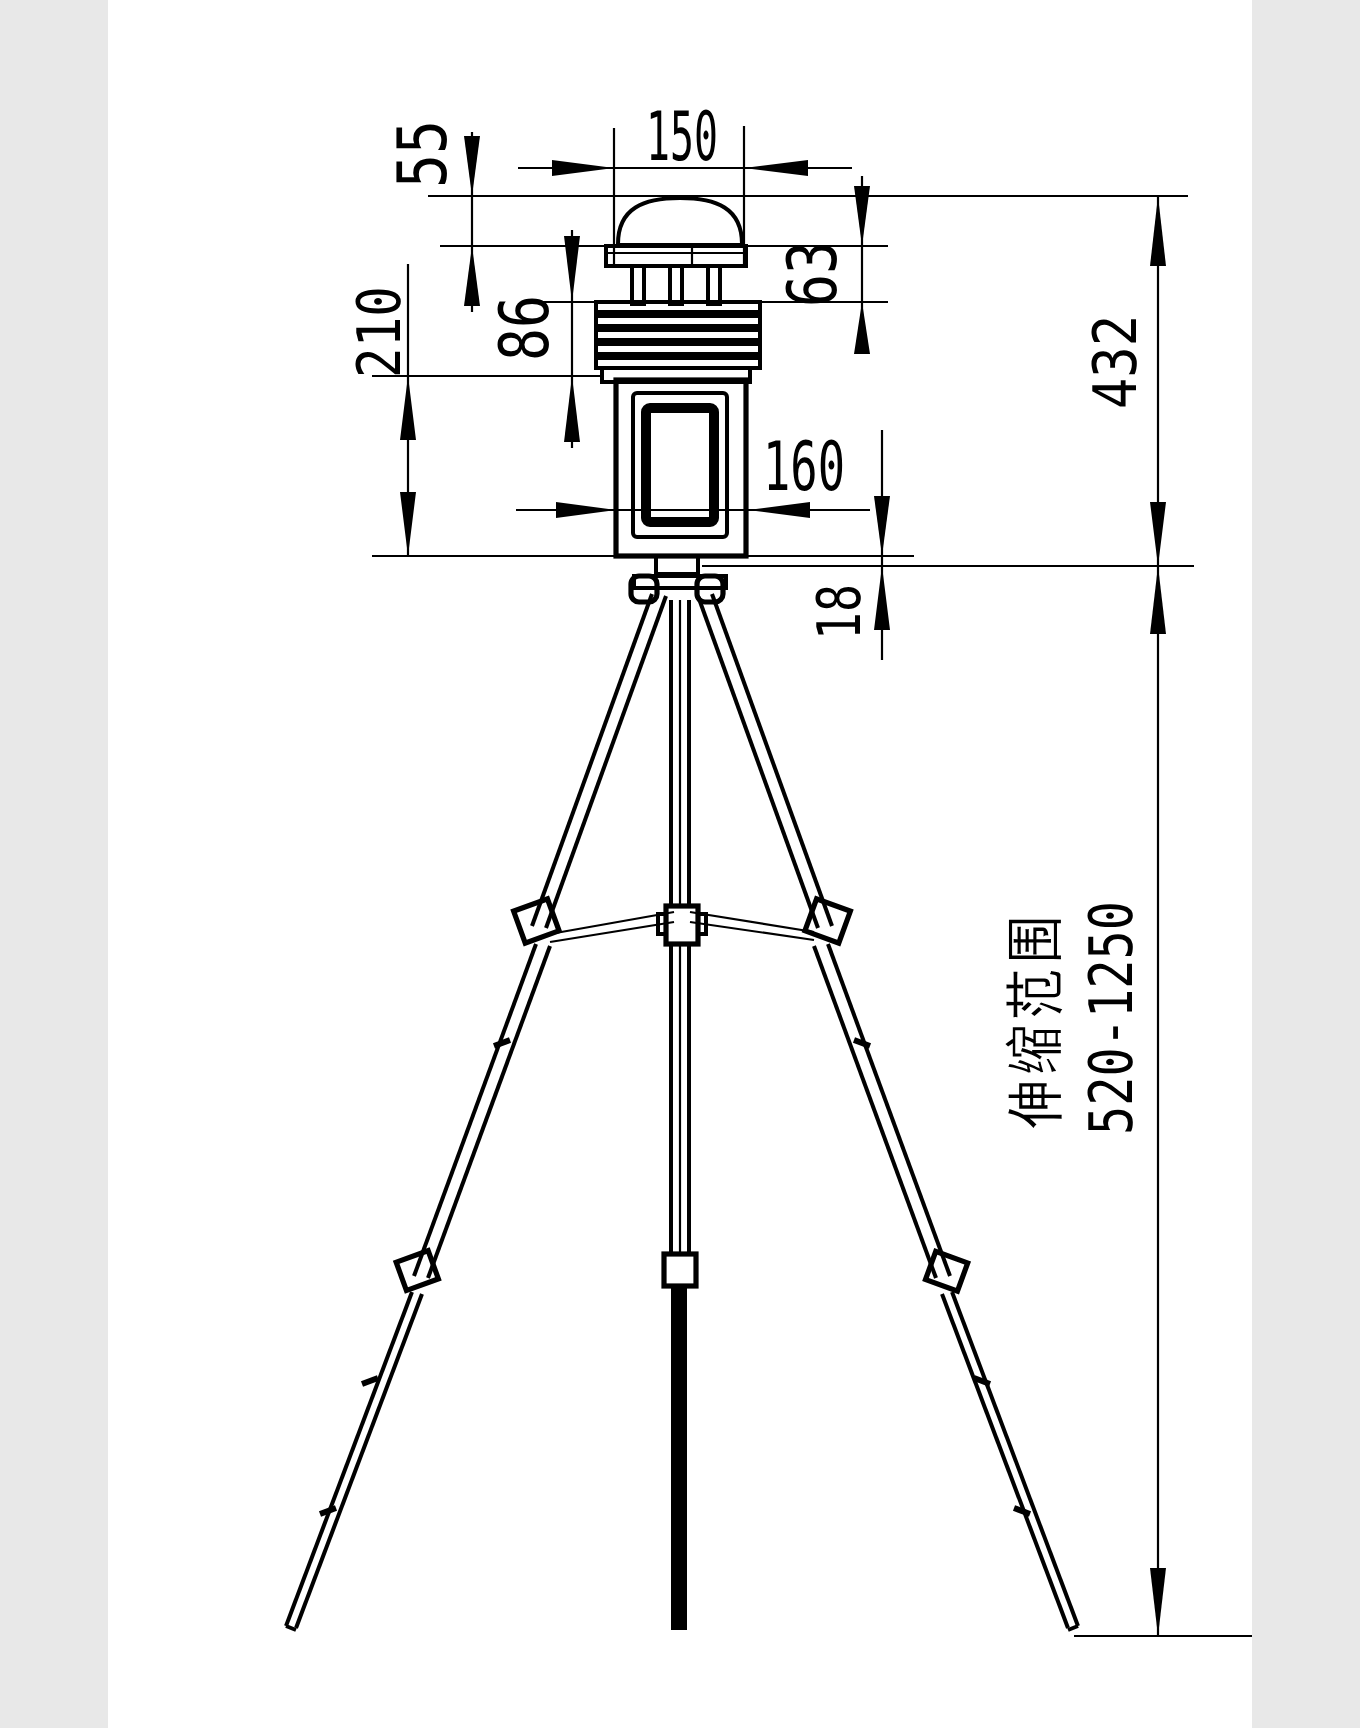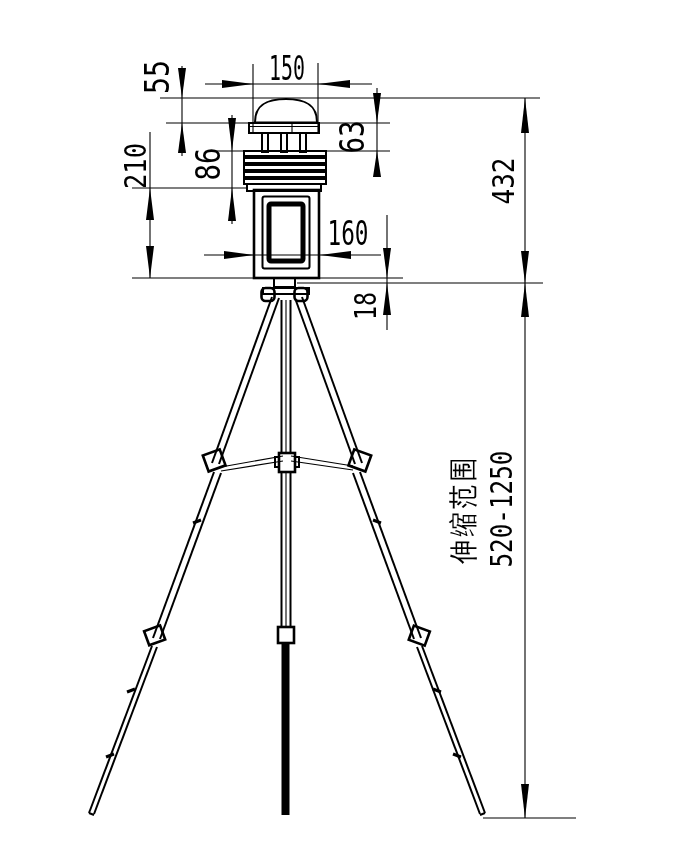--- a/index.html
+++ b/index.html
@@ -1,16 +1,16 @@
 <!DOCTYPE html>
 <html><head>
 <meta charset="utf-8">
 <style>
   html,body{margin:0;padding:0;background:#e8e8e8;}
-  #stage{width:680px;height:864px;background:#ffffff;position:relative;margin:0 auto;overflow:hidden;}
+  #stage{width:572px;height:864px;background:#ffffff;position:relative;margin:0 auto;overflow:hidden;}
   svg{display:block;}
   .thin{stroke:#000;stroke-width:1.1;fill:none;}
   .med{stroke:#000;stroke-width:2;fill:none;}
   .thick{stroke:#000;stroke-width:2.6;fill:none;}
   .heavy{stroke:#000;stroke-width:5;fill:none;}
   .blk{fill:#000;stroke:none;}
   text{fill:#000;font-family:"DejaVu Sans Mono","Liberation Mono",monospace;font-size:34px;}
   text.sm{font-size:30px;}
   text.cjk{font-family:"DejaVu Sans","Liberation Sans",sans-serif;font-size:29px;letter-spacing:4px;}
 </style>

